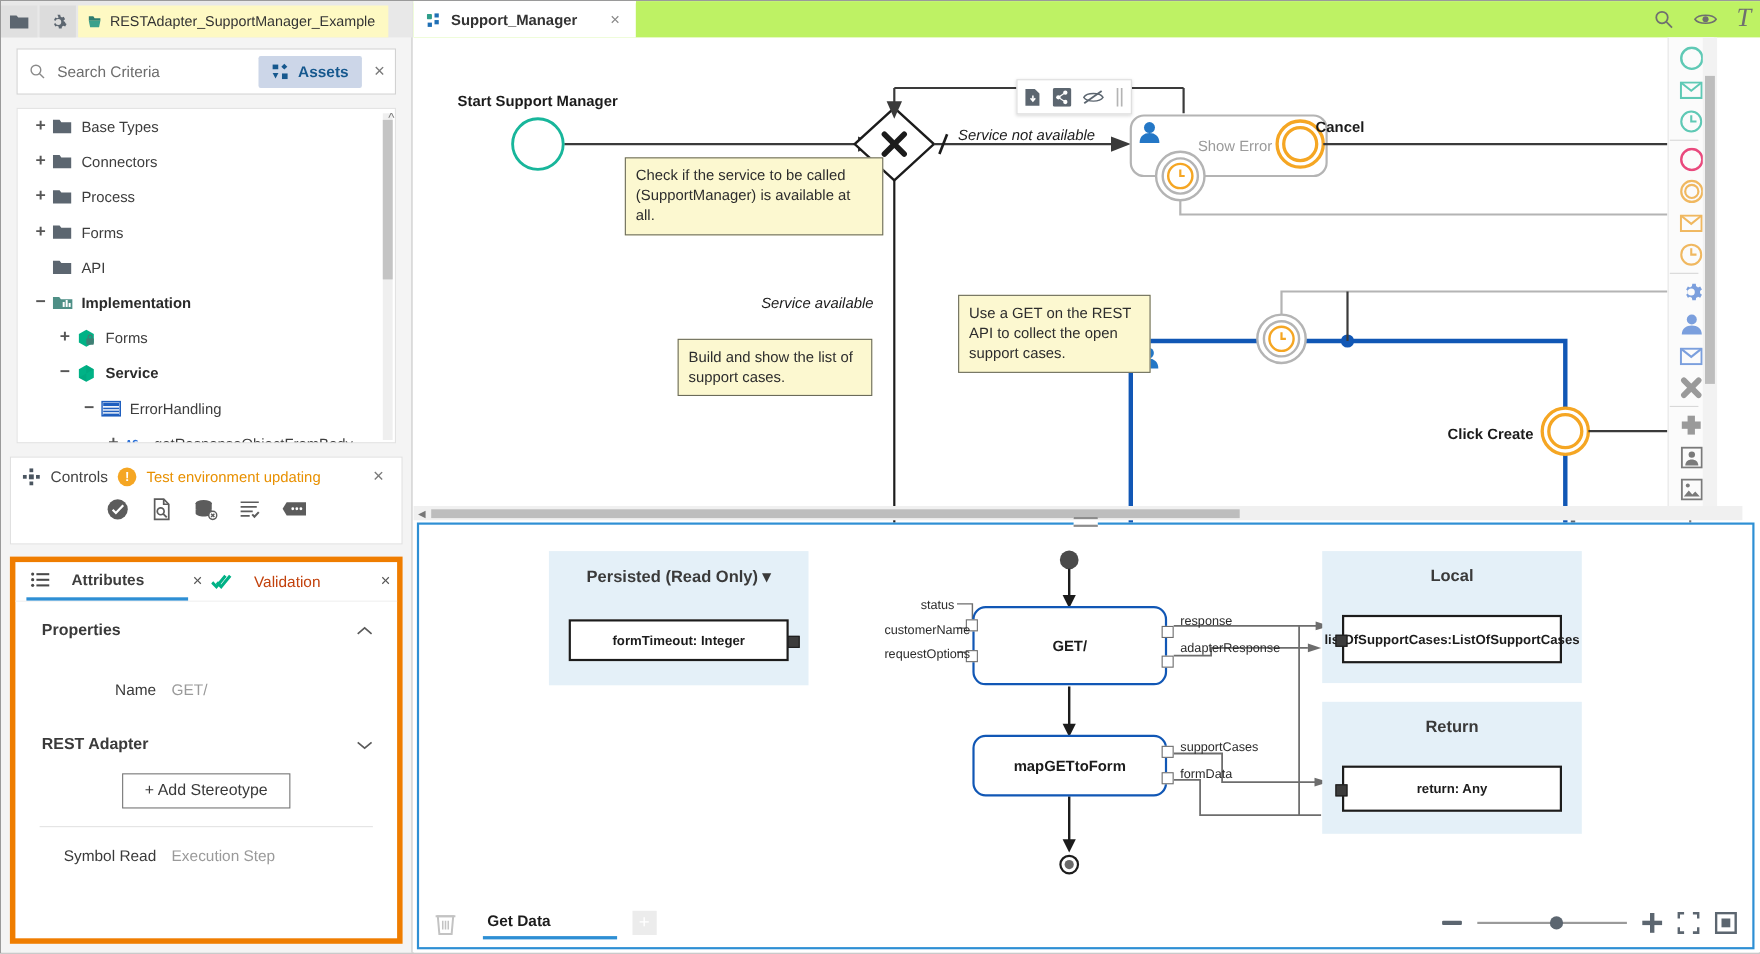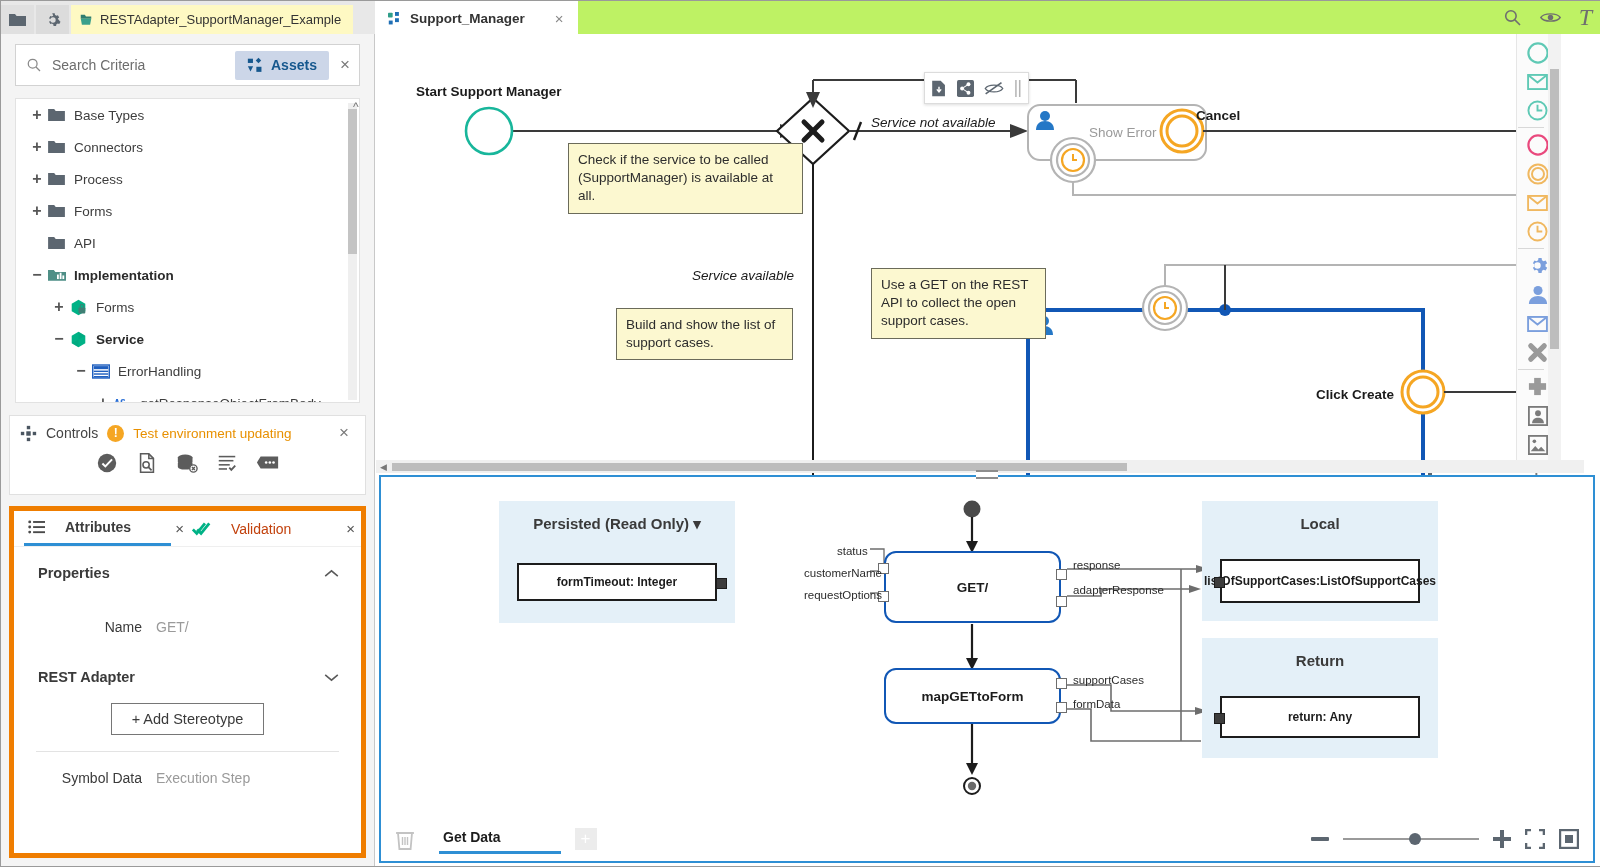--- a/index.html
+++ b/index.html
@@ -616,21 +616,21 @@
               <path d="M1 2l7 6 7-6" fill="none" stroke="#5a5a5a" stroke-width="1.7"></path>
             </svg>
         </span>
       </div>
 
       <button class="stereo-btn">+ Add Stereotype</button>
 
       <div class="divider"></div>
 
       <div class="field-row" style="height:52px;">
-        <span class="field-lbl">Symbol Data</span>
+        <span class="field-lbl">Symbol Read</span>
         <span class="field-val">Execution Step</span>
       </div>
     </div>
   </div>
 
   <div class="main">
 
     <div class="main-tabbar">
       <div class="main-tab">
         <span class="ico">

